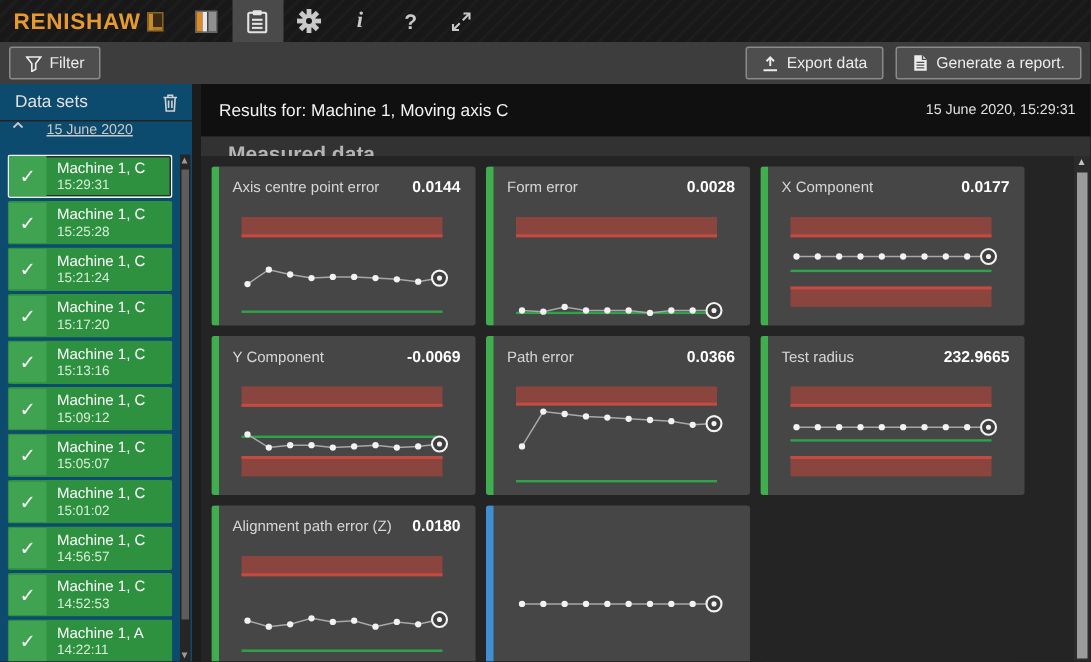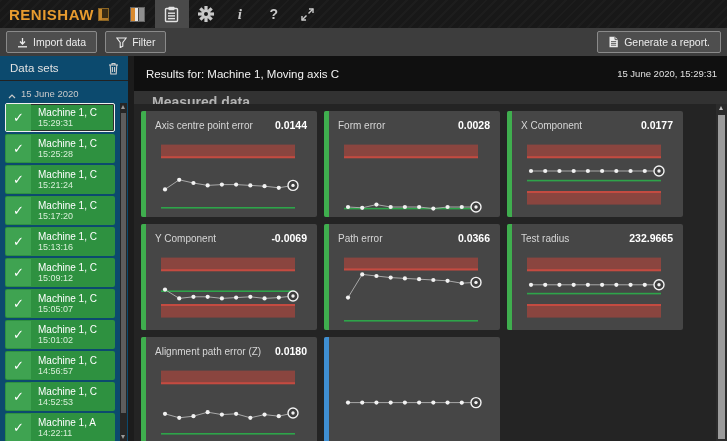--- a/index.html
+++ b/index.html
@@ -32,22 +32,22 @@
     color:#ececec; font-size:10.5px; display:flex; align-items:center; gap:5px;
     padding:0 10px; margin-right:8px; cursor:pointer; white-space:nowrap; }
   .btn svg { flex:0 0 auto; }
   .toolbar .spacer { flex:1; }
 
   
   .sidebar { position:absolute; left:0; top:56px; width:128px; height:385px; background:#0c4a6e; }
   .sb-head { height:25px; display:flex; align-items:center; justify-content:space-between;
     padding:0 9px 0 10px; border-bottom:1px solid #222; }
   .sb-title { color:#e2e2e2; font-size:11.5px; }
-  .sb-group { height:18px; display:flex; align-items:flex-end; gap:5px; padding-left:8px;
-    color:#c9c9c9; font-size:9.5px; cursor:pointer; }
+  .sb-group { height:18px; display:flex; align-items:flex-start; gap:15px; padding-left:8px;
+    color:#c9c9c9; font-size:9.5px; cursor:pointer;text-decoration:underline; }
   .ds-list { position:absolute; left:5px; top:47px; width:110px; bottom:0; overflow:hidden; }
   .ds-item { display:flex; height:29px; margin-bottom:2px; border-radius:2px; overflow:hidden;
     background:#2e9140; cursor:pointer; border:1px solid transparent; }
   .ds-item.selected { border:1px solid #f0f0f0; box-shadow:0 0 0 1px #2d2d2d inset; }
   .ds-check { width:25px; background:#3fa351; color:#fff; font-size:13px;
     display:flex; align-items:center; justify-content:center; }
   .ds-text { flex:1; padding:3px 0 0 7px; line-height:11px; }
   .ds-name { color:#fff; font-size:10px; }
   .ds-time { color:#d8efd8; font-size:9px; }
 
@@ -139,35 +139,35 @@
             <path d="M2 13 L6.5 8.5"></path>
         </g>
       </svg>
     </div>
   </div>
 </div>
 
 <div class="toolbar">
   <div class="btn">
     <svg width="11" height="11" viewBox="0 0 11 11">
+      <path d="M0.8 1 H10.2 L6.8 5.4 V9.2 L4.2 10.6 V5.4 Z" fill="none" stroke="#ececec" stroke-width="1.1"></path>
+    </svg>
+    <span>Filter</span>
+  </div>
+  <div class="spacer"></div>
+  <div class="btn">
+    <svg width="11" height="11" viewBox="0 0 11 11">
       <g stroke="#ececec" stroke-width="1.3" fill="none">
-        <path d="M5.5 1 V6.5"></path>
-          <path d="M3 4.5 L5.5 7 L8 4.5"></path>
+        <path d="M5.5 7 V1.5"></path>
+          <path d="M3 3.8 L5.5 1.2 L8 3.8"></path>
           <path d="M1 9.8 H10"></path>
       </g>
     </svg>
-    <span>Import data</span>
-  </div>
-  <div class="btn">
-    <svg width="11" height="11" viewBox="0 0 11 11">
-      <path d="M0.8 1 H10.2 L6.8 5.4 V9.2 L4.2 10.6 V5.4 Z" fill="none" stroke="#ececec" stroke-width="1.1"></path>
-    </svg>
-    <span>Filter</span>
-  </div>
-  <div class="spacer"></div>
+    <span>Export data</span>
+  </div>
   <div class="btn" style="margin-right:0;">
     <svg width="11" height="12" viewBox="0 0 11 12">
       <path d="M1.5 0.8 H7 L9.8 3.6 V11.2 H1.5 Z" fill="#ececec"></path>
       <path d="M7 0.8 L7 3.6 L9.8 3.6" fill="none" stroke="#4e4e4e" stroke-width="0.9"></path>
       <g stroke="#4e4e4e" stroke-width="0.9">
           <path d="M3 5.6 H8.2"></path>
           <path d="M3 7.4 H8.2"></path>
           <path d="M3 9.2 H8.2"></path>
         </g>
     </svg>

